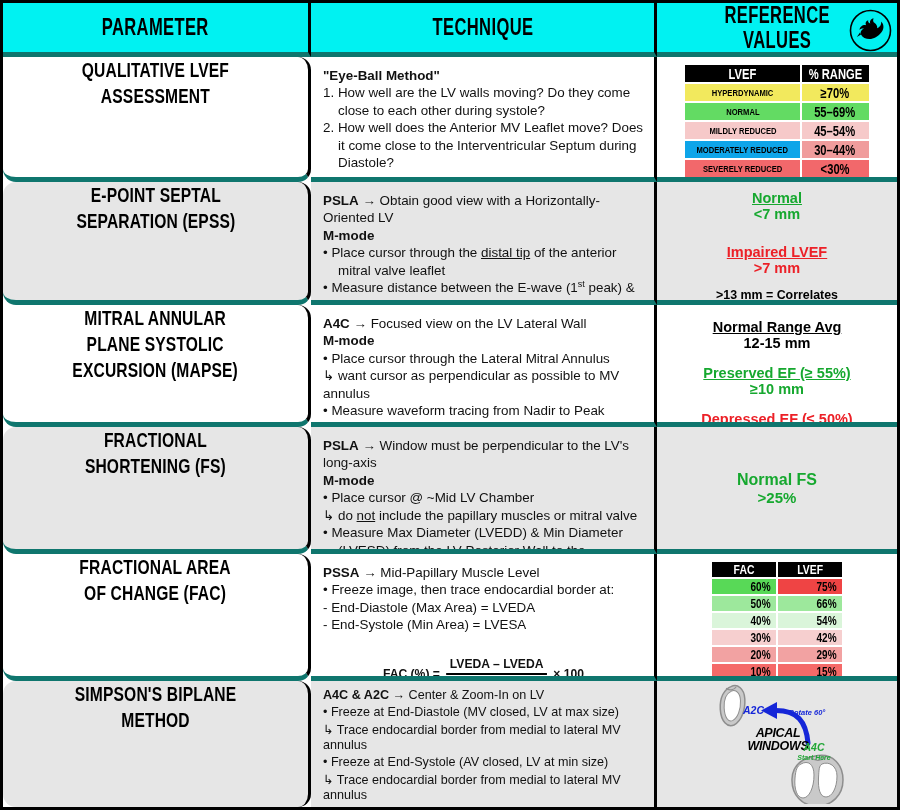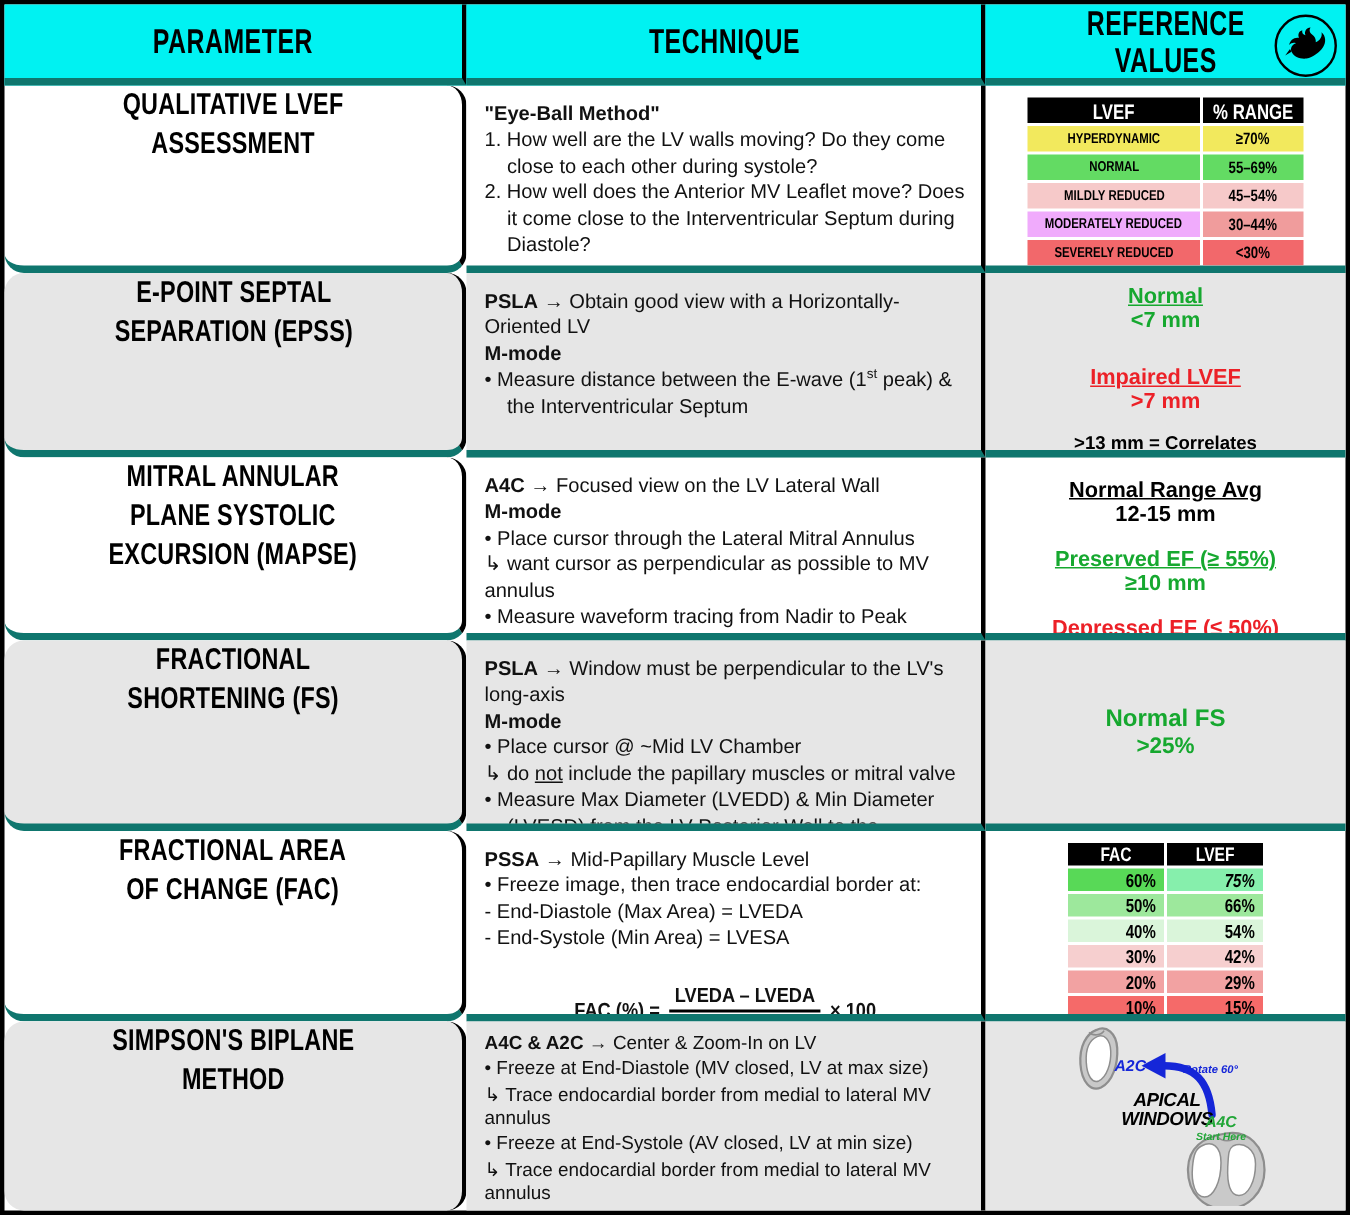--- a/index.html
+++ b/index.html
@@ -56,21 +56,21 @@
   .ref-v{font-size:14.5px;}
   .ref-note{font-size:12.4px;line-height:1.28;}
 
   .mini{border-collapse:separate;border-spacing:2px;margin:6px auto 0;}
   .mini th{background:#000;color:#fff;font-weight:bold;padding:0;}
   .mini td{text-align:center;font-weight:bold;padding:0;}
   .cond{display:inline-block;transform:scaleX(.8);white-space:nowrap;}
   .lvef-tbl th{width:62px;height:17px;font-size:14px;}
   .lvef-tbl td{height:17px;}
   .lvef-tbl .lbl{font-size:9.5px;}
-  .lvef-tbl .rng{font-size:11px;}
+  .lvef-tbl .rng{font-size:14px;}
   .fac-tbl th{width:64px;height:15px;font-size:13px;}
   .fac-tbl td{height:15px;font-size:12.5px;padding-left:34px;}
 
   .dgram{display:block;}
   .dg-blue{fill:#1526D8;font-weight:bold;}
   .dg-grn{fill:#21A637;font-weight:bold;}
   .dg-blk{fill:#000;font-weight:bold;letter-spacing:-.3px;}
 </style>
 </head>
 <body>
@@ -115,38 +115,39 @@
       </tr>
       <tr>
         <td class="lbl" style="background-color: rgb(99, 219, 99);"><span class="cond">NORMAL</span></td>
         <td class="rng" style="background-color: rgb(99, 219, 99);"><span class="cond">55–69%</span></td>
       </tr>
       <tr>
         <td class="lbl" style="background-color: rgb(246, 201, 201);"><span class="cond">MILDLY REDUCED</span></td>
         <td class="rng" style="background-color: rgb(246, 201, 201);"><span class="cond">45–54%</span></td>
       </tr>
       <tr>
-        <td class="lbl" style="background-color: #f0abfc; margin-left: 34px;"><span class="cond">MODERATELY REDUCED</span></td>
+        <td class="lbl" style="background-color: #0ea5e9; margin-left: 34px;"><span class="cond">MODERATELY REDUCED</span></td>
         <td class="rng" style="background-color: rgb(240, 156, 156);"><span class="cond">30–44%</span></td>
       </tr>
       <tr>
         <td class="lbl" style="background-color: rgb(242, 104, 107);"><span class="cond">SEVERELY REDUCED</span></td>
         <td class="rng" style="background-color: rgb(242, 104, 107);"><span class="cond">&lt;30%</span></td>
       </tr>
     </tbody>
       </table>
   </div>
 
   <div class="cell pcell" style="background-color: rgb(230, 230, 230);">
     <div class="param">E-POINT SEPTAL
 SEPARATION (EPSS)</div>
   </div>
   <div class="cell tcell" style="background-color: rgb(230, 230, 230);">
     <p class="mt4"><span class="bold">PSLA</span><span> → Obtain good view with a Horizontally-Oriented LV</span></p>
     <p class="bold mt12">M-mode</p>
+    <p class="hang"><span>• Place cursor through the </span><span class="ul">distal tip</span><span> of the anterior mitral valve leaflet</span></p>
     <p class="hang mt12"><span>• Measure distance between the E-wave (1</span><sup>st</sup><span> peak) &amp; the Interventricular Septum</span></p>
   </div>
   <div class="cell rcell no-r" style="background-color: rgb(230, 230, 230);">
     <div class="ref-stack" style="padding-top:8px;">
       <div class="grn ref-h">Normal</div>
       <div class="grn ref-v">&lt;7 mm</div>
       <div class="rd ref-h mt14" style="margin-top:22px;">Impaired LVEF</div>
       <div class="rd ref-v">&gt;7 mm</div>
       <div class="ref-note mt12">
         <div>&gt;13 mm = Correlates</div>
@@ -217,21 +218,21 @@
   </div>
   <div class="cell rcell no-r">
     <table class="mini fac-tbl">
       <tbody>
           <tr>
         <th><span class="cond">FAC</span></th>
         <th><span class="cond">LVEF</span></th>
       </tr>
       <tr>
         <td style="background-color: rgb(88, 217, 87);"><span class="cond">60%</span></td>
-        <td style="background-color: #86efac; font-style: italic;"><span class="cond">75%</span></td>
+        <td style="background-color: #ef4444;"><span class="cond">75%</span></td>
       </tr>
       <tr>
         <td style="background-color: rgb(157, 232, 156);"><span class="cond">50%</span></td>
         <td style="background-color: rgb(157, 232, 156);"><span class="cond">66%</span></td>
       </tr>
       <tr>
         <td style="background-color: rgb(218, 245, 218);"><span class="cond">40%</span></td>
         <td style="background-color: rgb(218, 245, 218);"><span class="cond">54%</span></td>
       </tr>
       <tr>

